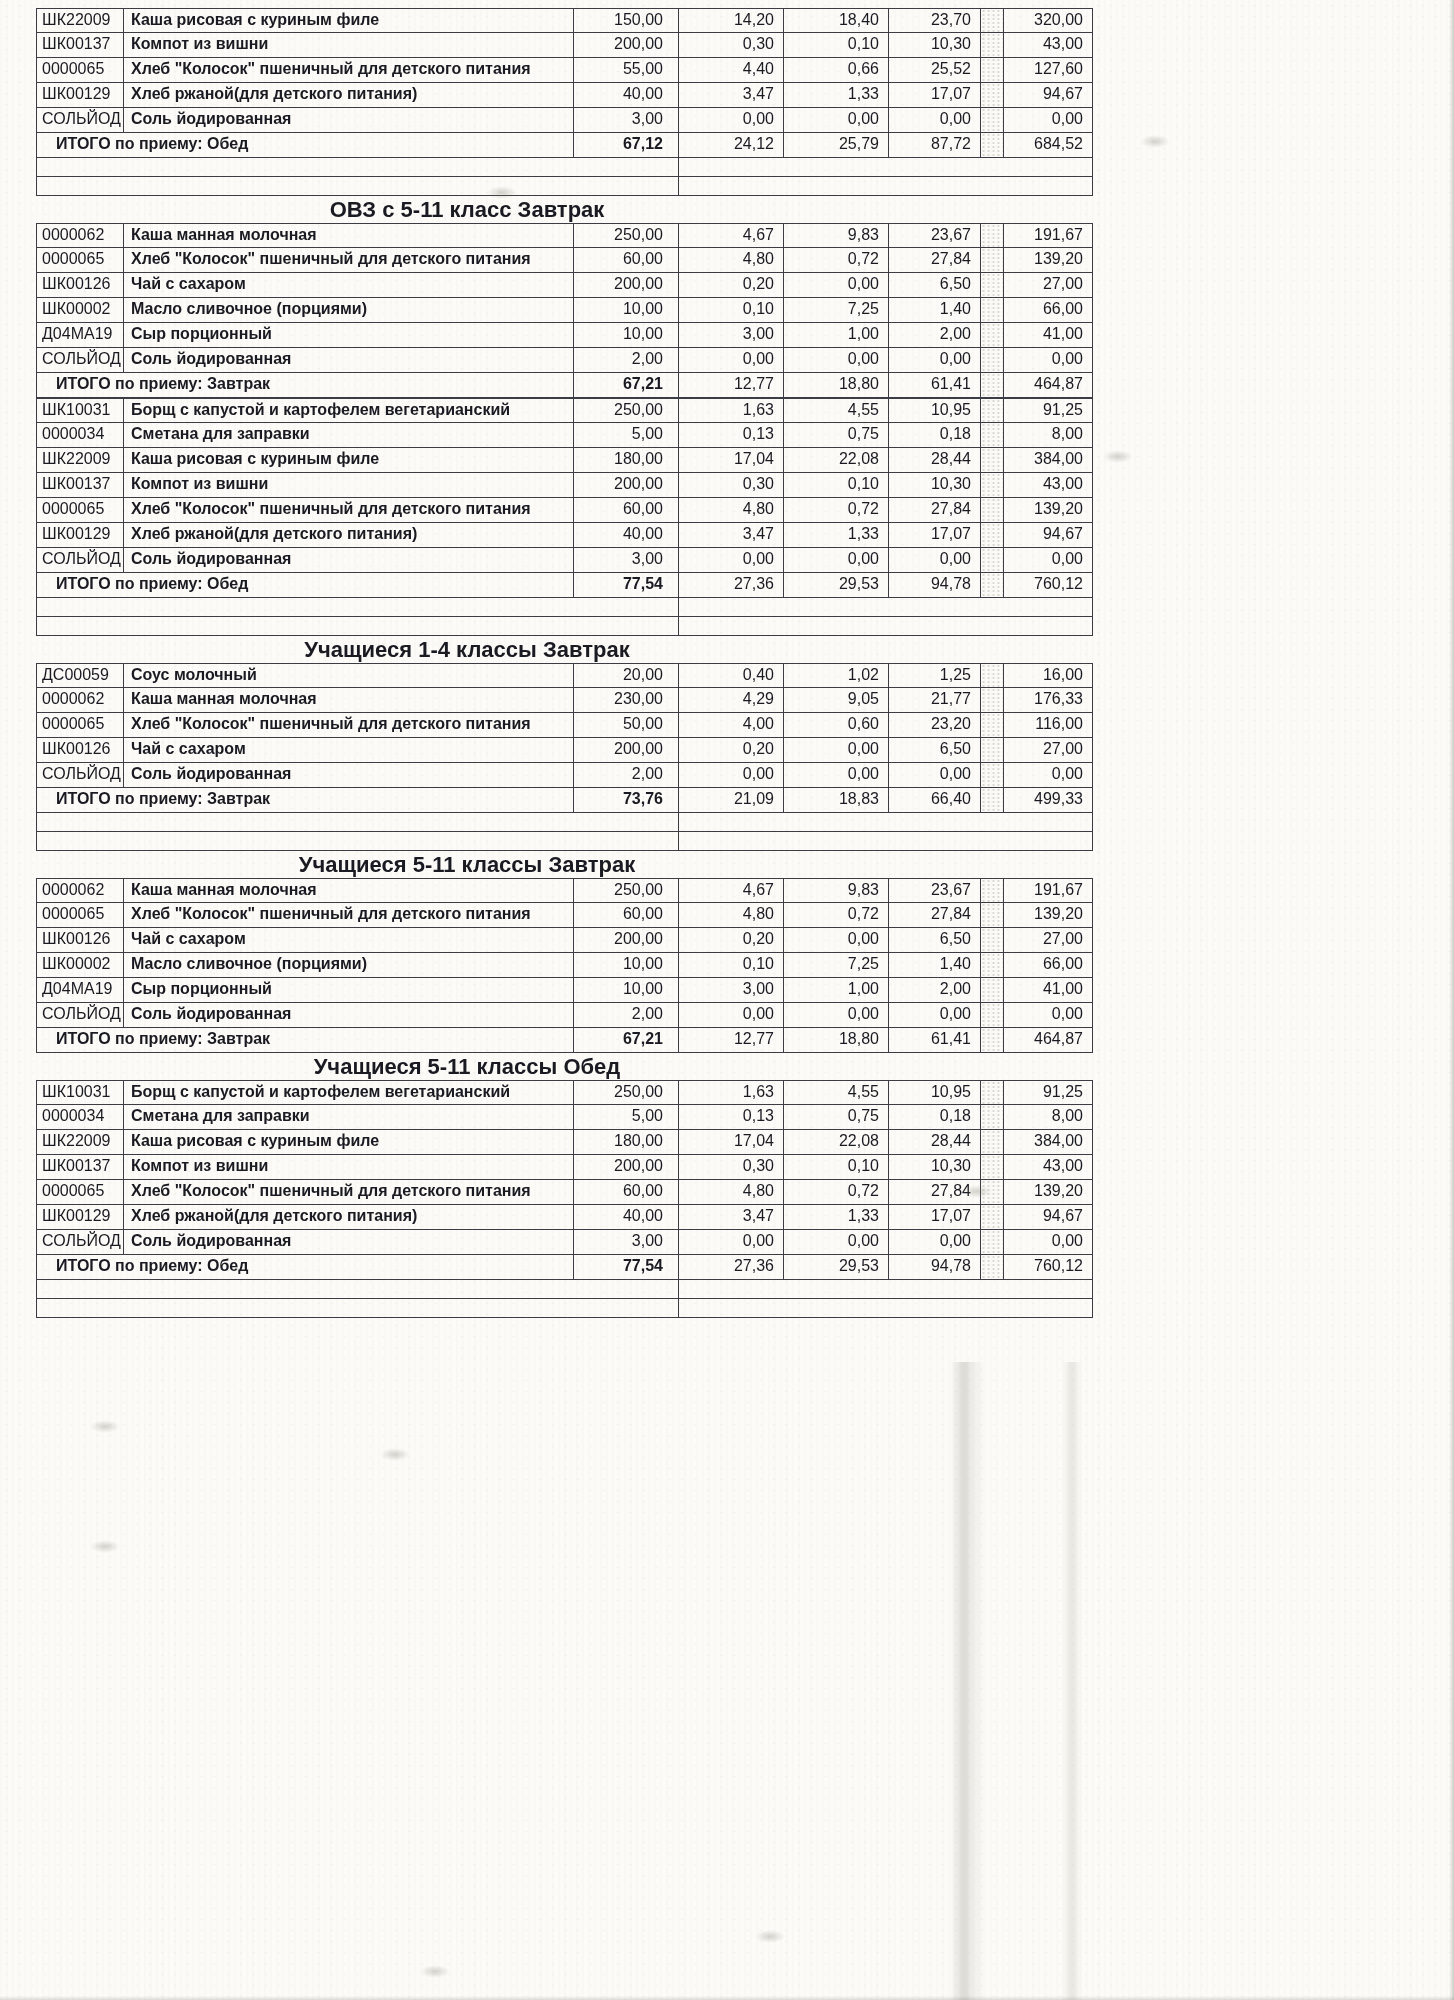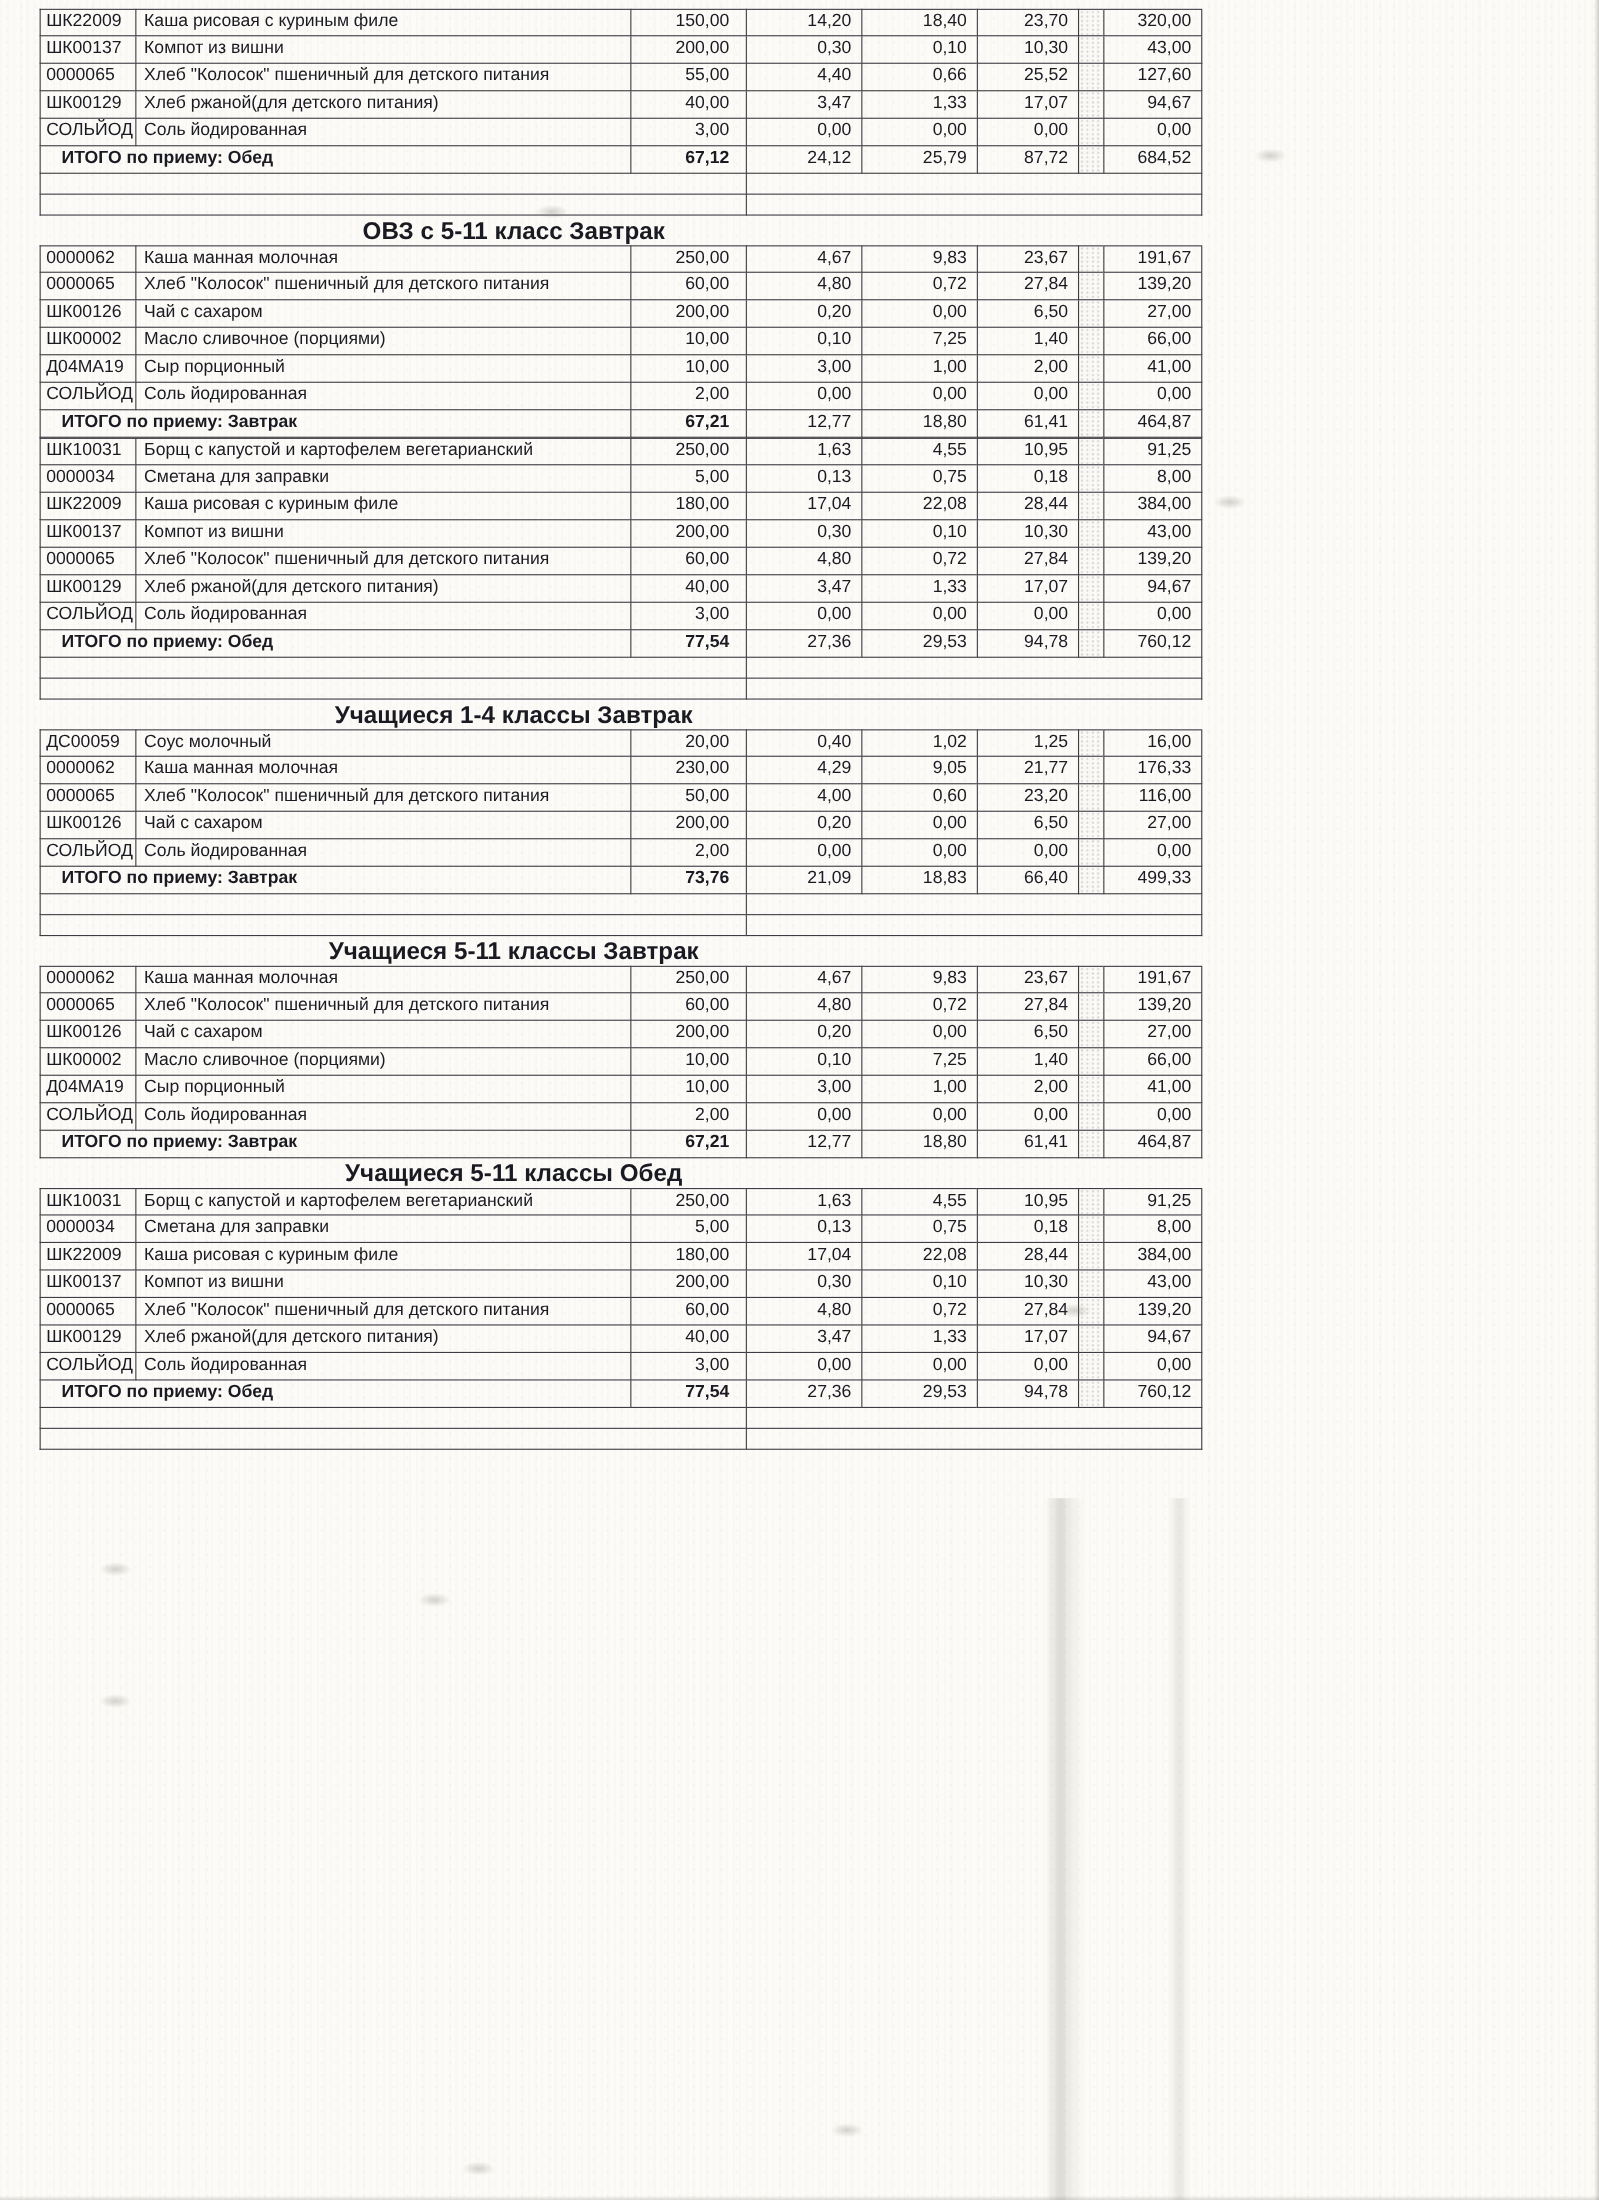--- a/index.html
+++ b/index.html
@@ -24,21 +24,21 @@
   .cell{
     box-sizing:border-box;
     border-left:1.5px solid #3c3c44;
     border-bottom:1.5px solid #3c3c44;
     height:25px;line-height:22px;font-size:16px;
     white-space:nowrap;overflow:hidden;
   }
   .row .cell:last-child{border-right:1.5px solid #3c3c44;}
   .row.block-start .cell{border-top:1.5px solid #3c3c44;}
   .code{padding-left:5px;}
-  .name{padding-left:7px;}
+  .name{padding-left:7px;font-weight:bold;}
   .num{text-align:right;padding-right:9px;font-variant-numeric:tabular-nums;}
   .num.qty{padding-right:15px;}
   .narrow{
     background-image:radial-gradient(rgba(125,125,118,0.28) 1px,transparent 1.3px);
     background-size:5px 4px;
   }
   .total-row .total-label{grid-column:span 2;font-weight:700;padding-left:19px;}
   .total-row .qty{font-weight:700;}
   .spacer .cell{height:19px;}
   .sp-left{grid-column:span 3;}

